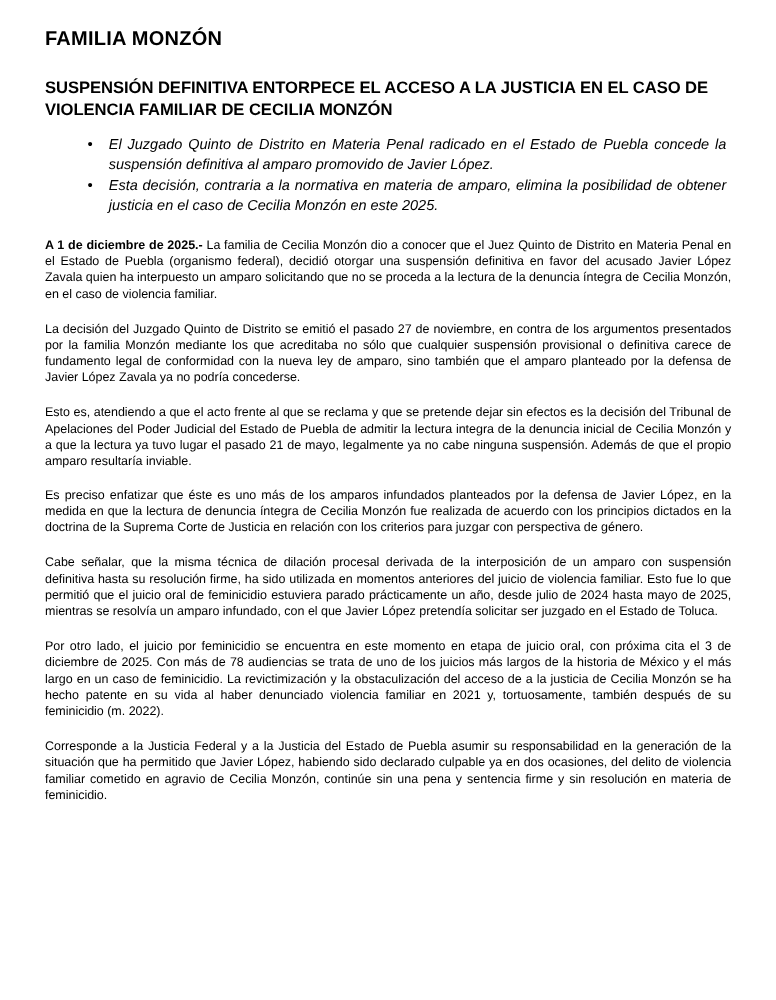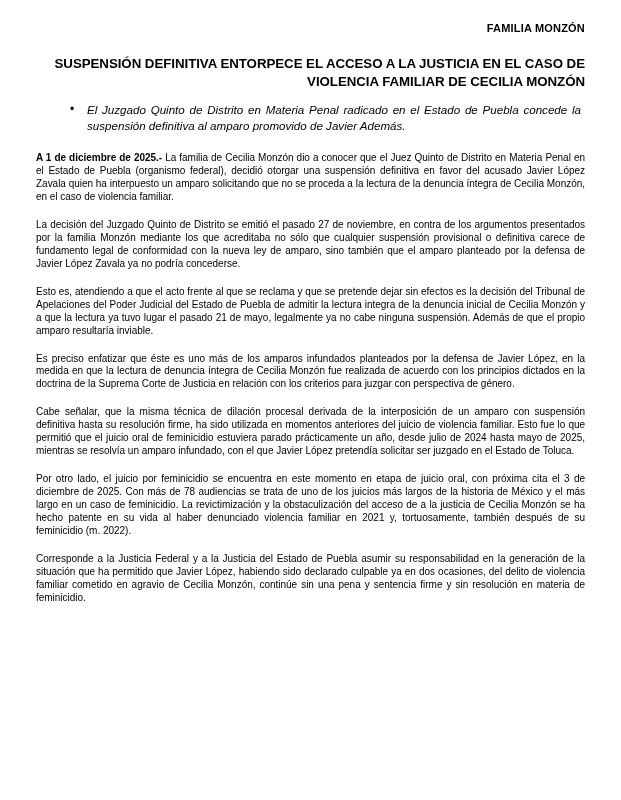--- a/index.html
+++ b/index.html
@@ -20,31 +20,31 @@
   .page {
     box-sizing: border-box;
     width: 621px;
     padding: 14px 36px 0 36px;
   }
 
   
   .doc-title {
     margin: 0;
     padding-top: 8px;
-    text-align: right;
-    font-size: 11px;
+    text-align: left;
+    font-size: 16px;
     font-weight: bold;
     letter-spacing: 0.2px;
     line-height: 1.2;
   }
 
   .doc-subtitle {
     margin: 0;
     padding-top: 20px;
-    text-align: right;
+    text-align: left;
     font-size: 13.3px;
     font-weight: bold;
     line-height: 1.32;
     letter-spacing: -0.05px;
   }
 
   
   .summary-list {
     margin: 12px 0 0 0;
     padding: 0 4px 0 34px;
@@ -88,21 +88,22 @@
 </head>
 <body>
 
 <div class="page">
 
   <h1 class="doc-title">FAMILIA MONZÓN</h1>
 
   <h2 class="doc-subtitle">SUSPENSIÓN DEFINITIVA ENTORPECE EL ACCESO A LA JUSTICIA EN EL CASO DE VIOLENCIA FAMILIAR DE CECILIA MONZÓN</h2>
 
   <ul class="summary-list">
-    <li class="summary-item">El Juzgado Quinto de Distrito en Materia Penal radicado en el Estado de Puebla concede la suspensión definitiva al amparo promovido de Javier Además.</li>
+    <li class="summary-item">El Juzgado Quinto de Distrito en Materia Penal radicado en el Estado de Puebla concede la suspensión definitiva al amparo promovido de Javier López.</li>
+    <li class="summary-item">Esta decisión, contraria a la normativa en materia de amparo, elimina la posibilidad de obtener justicia en el caso de Cecilia Monzón en este 2025.</li>
   </ul>
 
   <p class="body-para first"><span class="lead-in">A 1 de diciembre de 2025.-</span><span> La familia de Cecilia Monzón dio a conocer que el Juez Quinto de Distrito en Materia Penal en el Estado de Puebla (organismo federal), decidió otorgar una suspensión definitiva en favor del acusado Javier López Zavala quien ha interpuesto un amparo solicitando que no se proceda a la lectura de la denuncia íntegra de Cecilia Monzón, en el caso de violencia familiar.</span></p>
 
   <p class="body-para">La decisión del Juzgado Quinto de Distrito se emitió el pasado 27 de noviembre, en contra de los argumentos presentados por la familia Monzón mediante los que acreditaba no sólo que cualquier suspensión provisional o definitiva carece de fundamento legal de conformidad con la nueva ley de amparo, sino también que el amparo planteado por la defensa de Javier López Zavala ya no podría concederse.</p>
 
   <p class="body-para">Esto es, atendiendo a que el acto frente al que se reclama y que se pretende dejar sin efectos es la decisión del Tribunal de Apelaciones del Poder Judicial del Estado de Puebla de admitir la lectura integra de la denuncia inicial de Cecilia Monzón y a que la lectura ya tuvo lugar el pasado 21 de mayo, legalmente ya no cabe ninguna suspensión. Además de que el propio amparo resultaría inviable.</p>
 
   <p class="body-para">Es preciso enfatizar que éste es uno más de los amparos infundados planteados por la defensa de Javier López, en la medida en que la lectura de denuncia íntegra de Cecilia Monzón fue realizada de acuerdo con los principios dictados en la doctrina de la Suprema Corte de Justicia en relación con los criterios para juzgar con perspectiva de género.</p>
 

